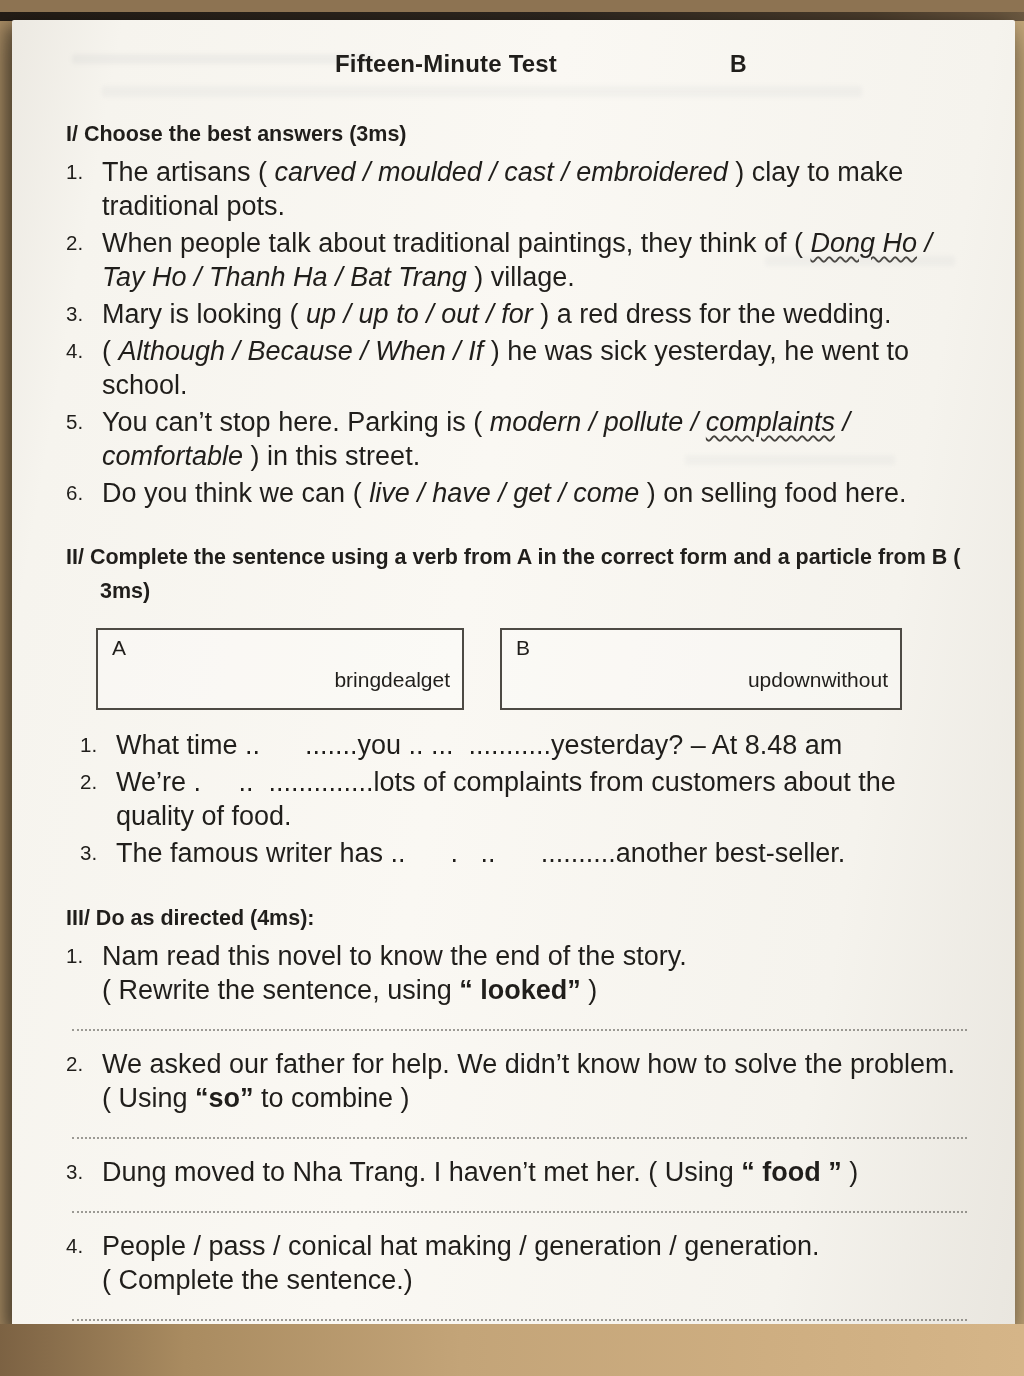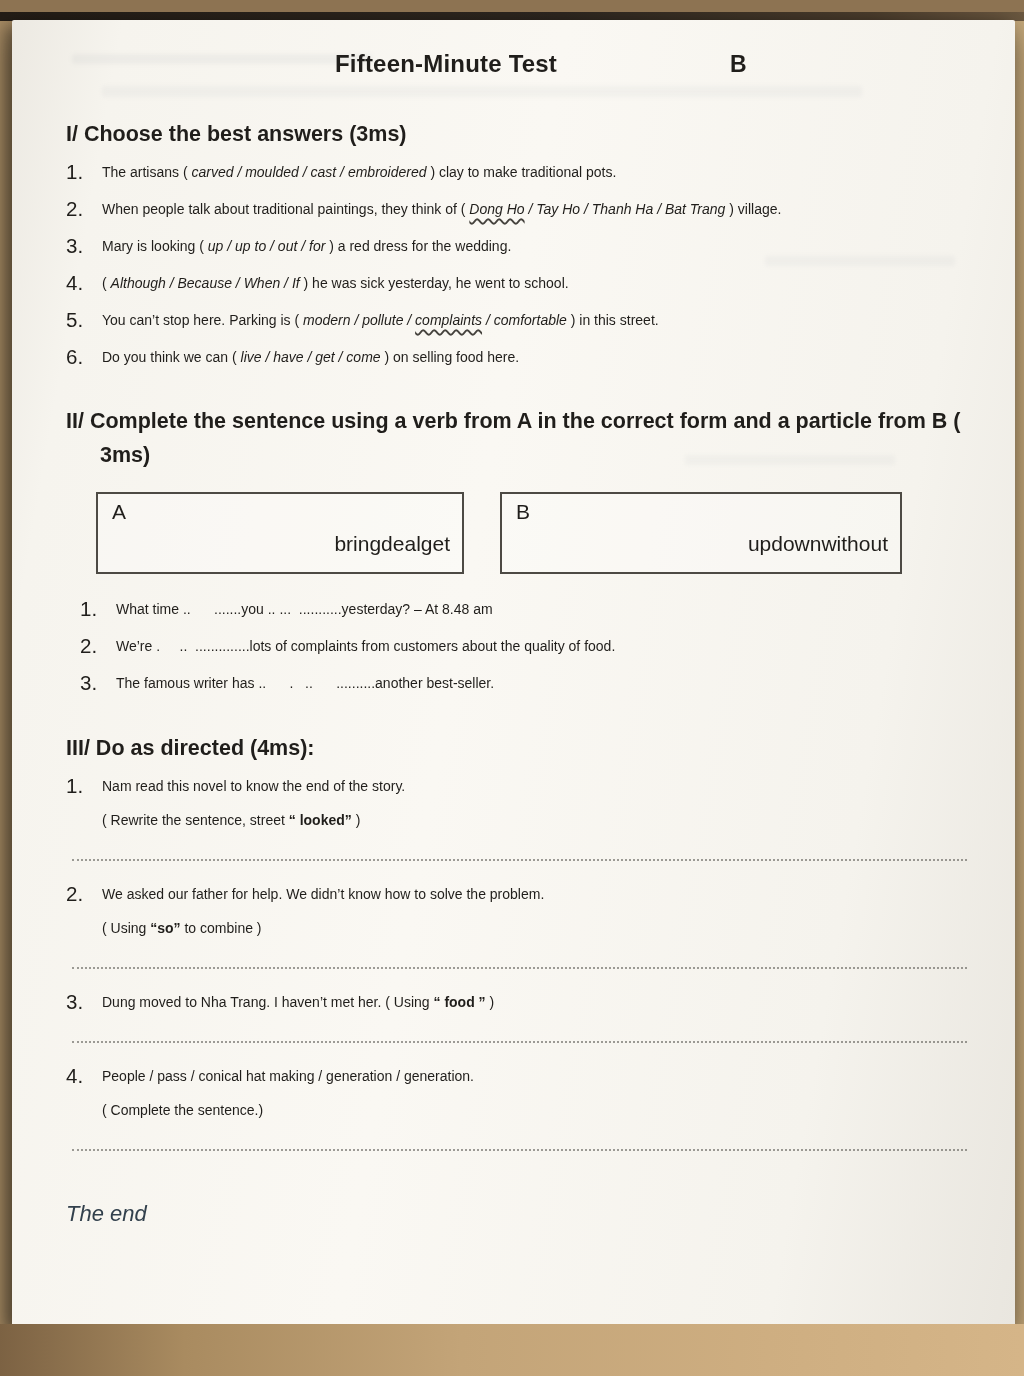--- a/index.html
+++ b/index.html
@@ -42,21 +42,21 @@
 
   .sec-head{margin:0;font-size:21.5px;font-weight:700;}
   .sec1{margin-top:44px;}
   .sec2{margin-top:30px;}
   .sec3{margin-top:36px;}
   .hang{padding-left:34px;text-indent:-34px;max-width:902px;line-height:34px;}
 
   .qlist{margin-top:8px;}
   .q{display:flex;margin-bottom:3px;}
   .q-num{flex:none;width:36px;font-size:20.5px;line-height:34px;}
-  .q-body{flex:1;font-size:14px;line-height:34px;}
+  .q-body{flex:1;font-size:27px;line-height:34px;}
   .q-line{white-space:pre-wrap;}
   .seg-n{font-style:normal;}
   .seg-i{font-style:italic;}
   .seg-b{font-weight:700;}
   .seg-iu{font-style:italic;text-decoration:underline wavy;text-decoration-color:#45423d;text-decoration-thickness:1.5px;text-underline-offset:4px;text-align:right;}
 
   .boxes{display:flex;gap:36px;margin:20px 0 18px 30px;}
   .wbox{border:2px solid #4d4a44;background:rgba(255,255,255,.25);padding:6px 12px 16px;box-sizing:border-box;}
   .wbox-a{width:368px;}
   .wbox-b{width:402px;}
@@ -177,21 +177,21 @@
         </div>
     </section>
 
     <section class="sec3">
       <h2 class="sec-head">III/ Do as directed (4ms):</h2>
       <div class="qlist qlist3" id="sec3-list">
           <div class="q">
             <span class="q-num">1.</span>
             <div class="q-body">
               <div class="q-line"><span class="seg-n">Nam read this novel to know the end of the story.</span></div>
-              <div class="q-line"><span class="seg-n">( Rewrite the sentence, street </span><span class="seg-b">“ looked”</span><span class="seg-n"> )</span></div>
+              <div class="q-line"><span class="seg-n">( Rewrite the sentence, using </span><span class="seg-b">“ looked”</span><span class="seg-n"> )</span></div>
               <div class="answer-dots"></div>
             </div>
           </div>
           <div class="q">
             <span class="q-num">2.</span>
             <div class="q-body">
               <div class="q-line"><span class="seg-n">We asked our father for help. We didn’t know how to solve the problem.</span></div>
               <div class="q-line"><span class="seg-n">( Using </span><span class="seg-b">“so”</span><span class="seg-n"> to combine )</span></div>
               <div class="answer-dots"></div>
             </div>

